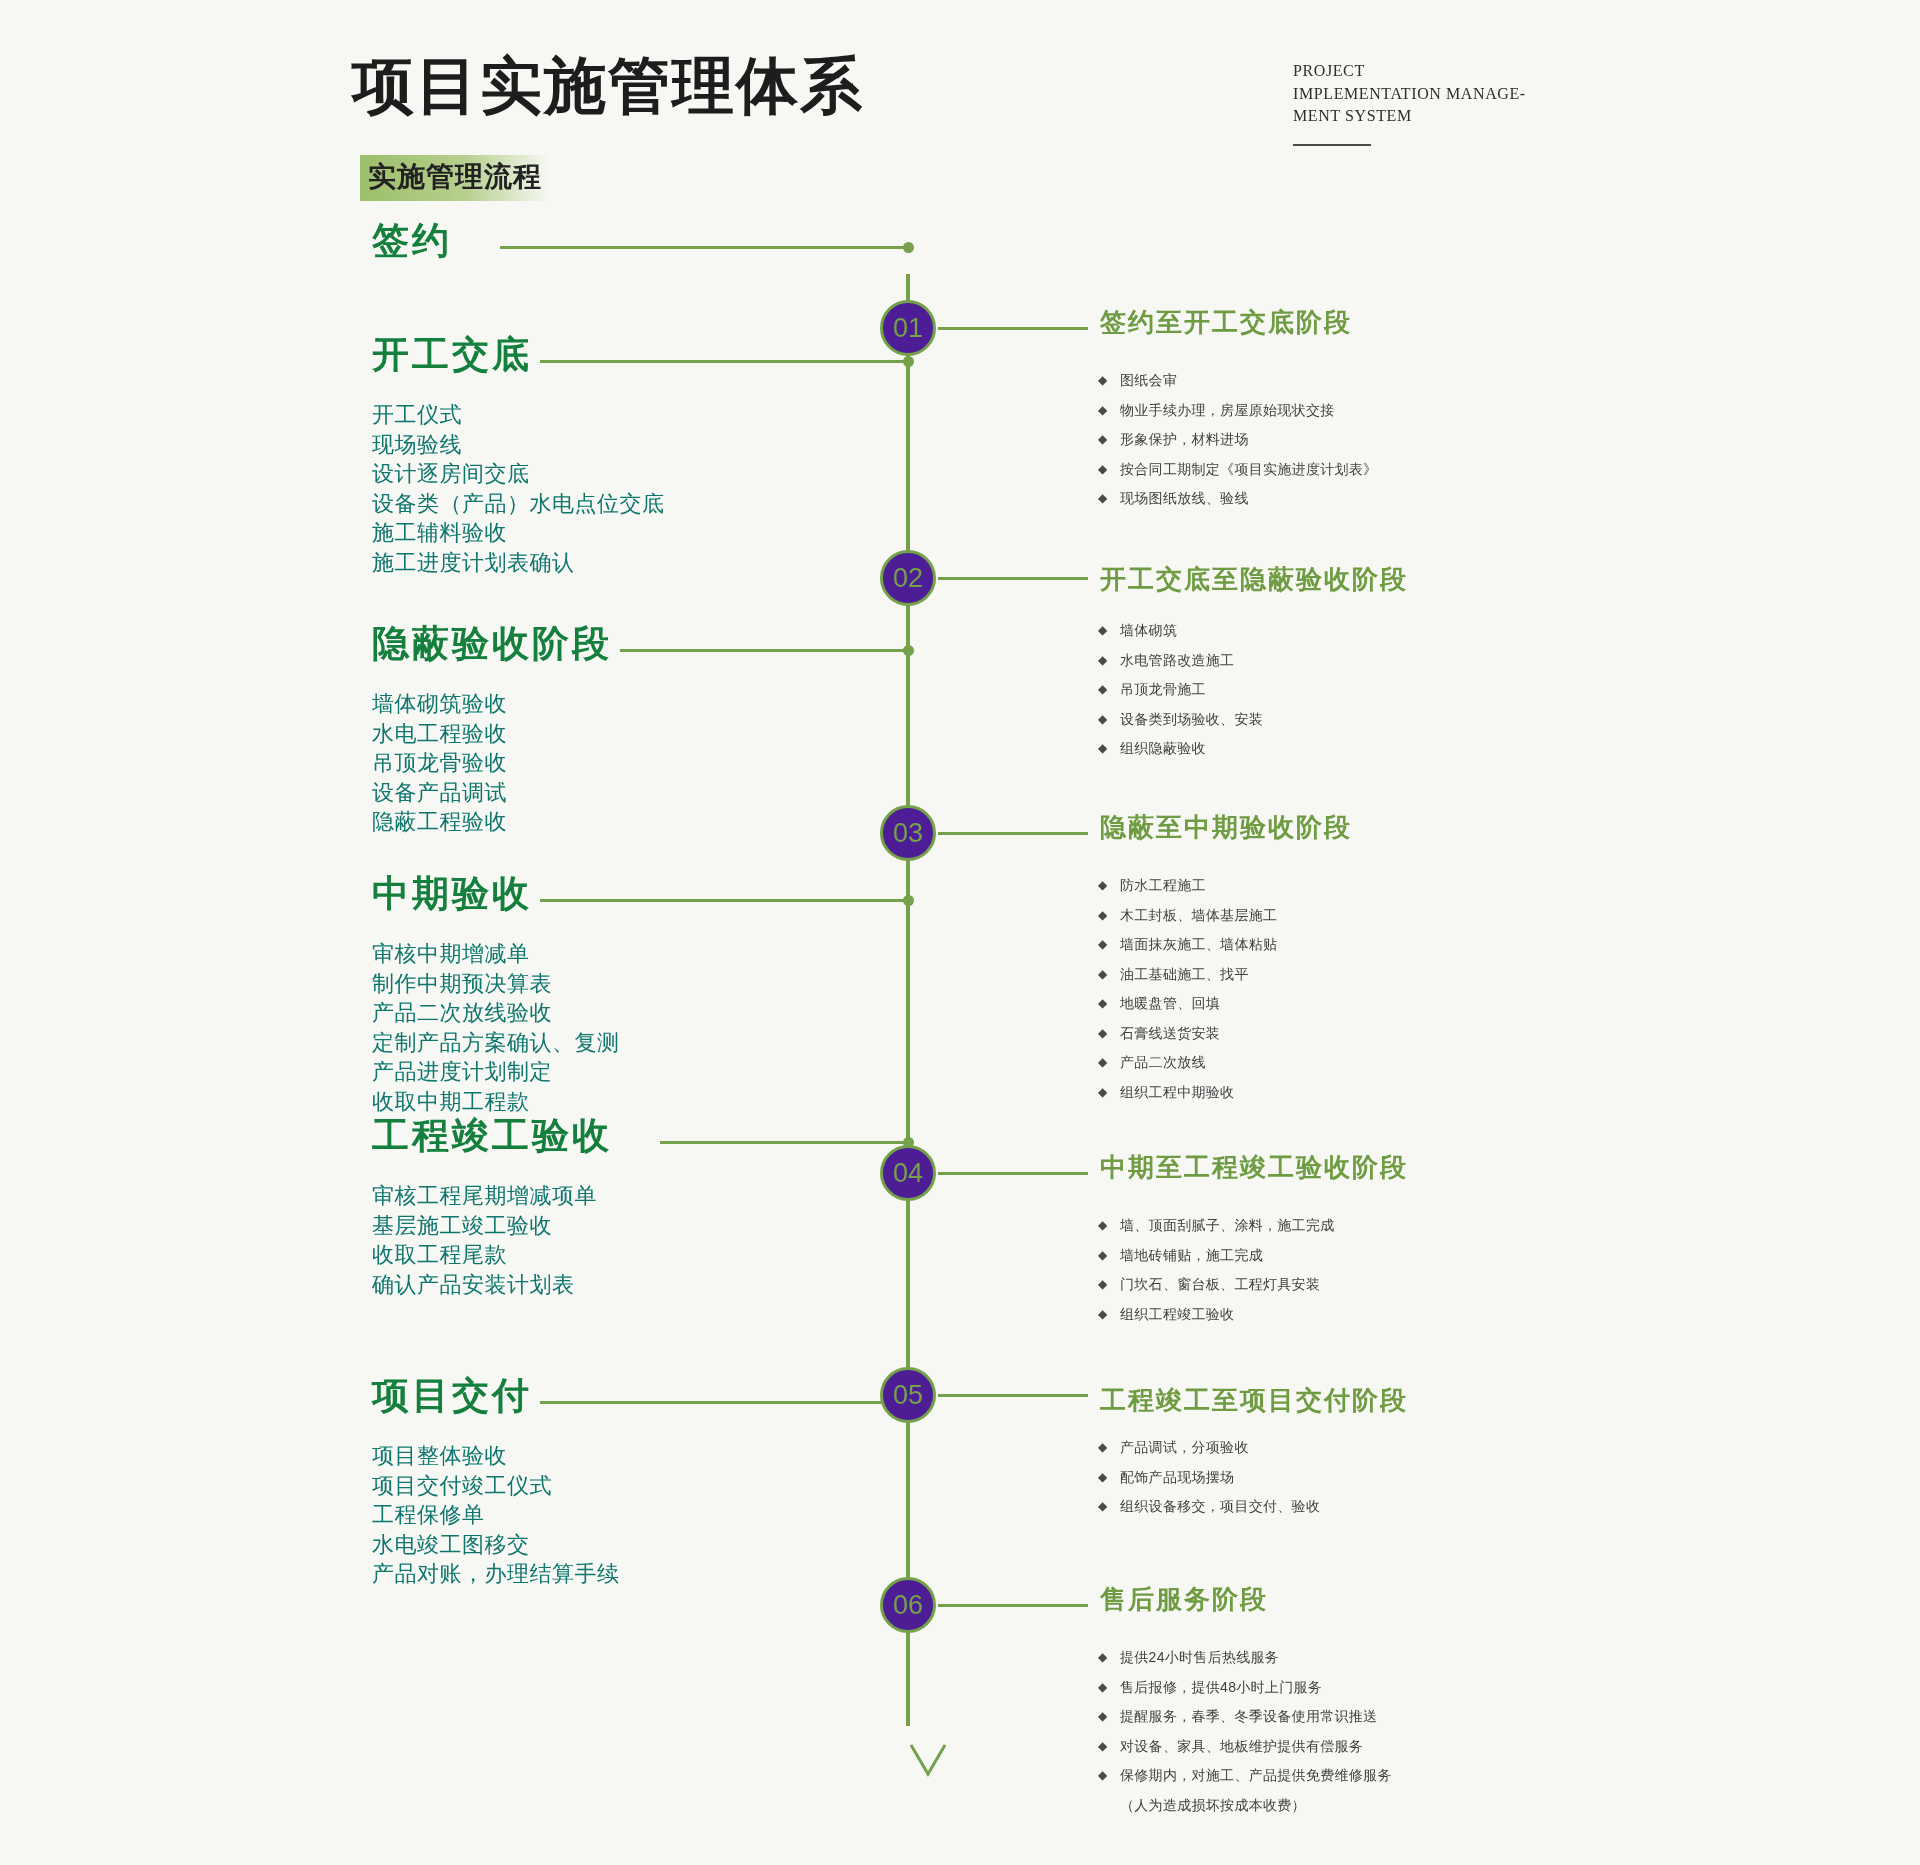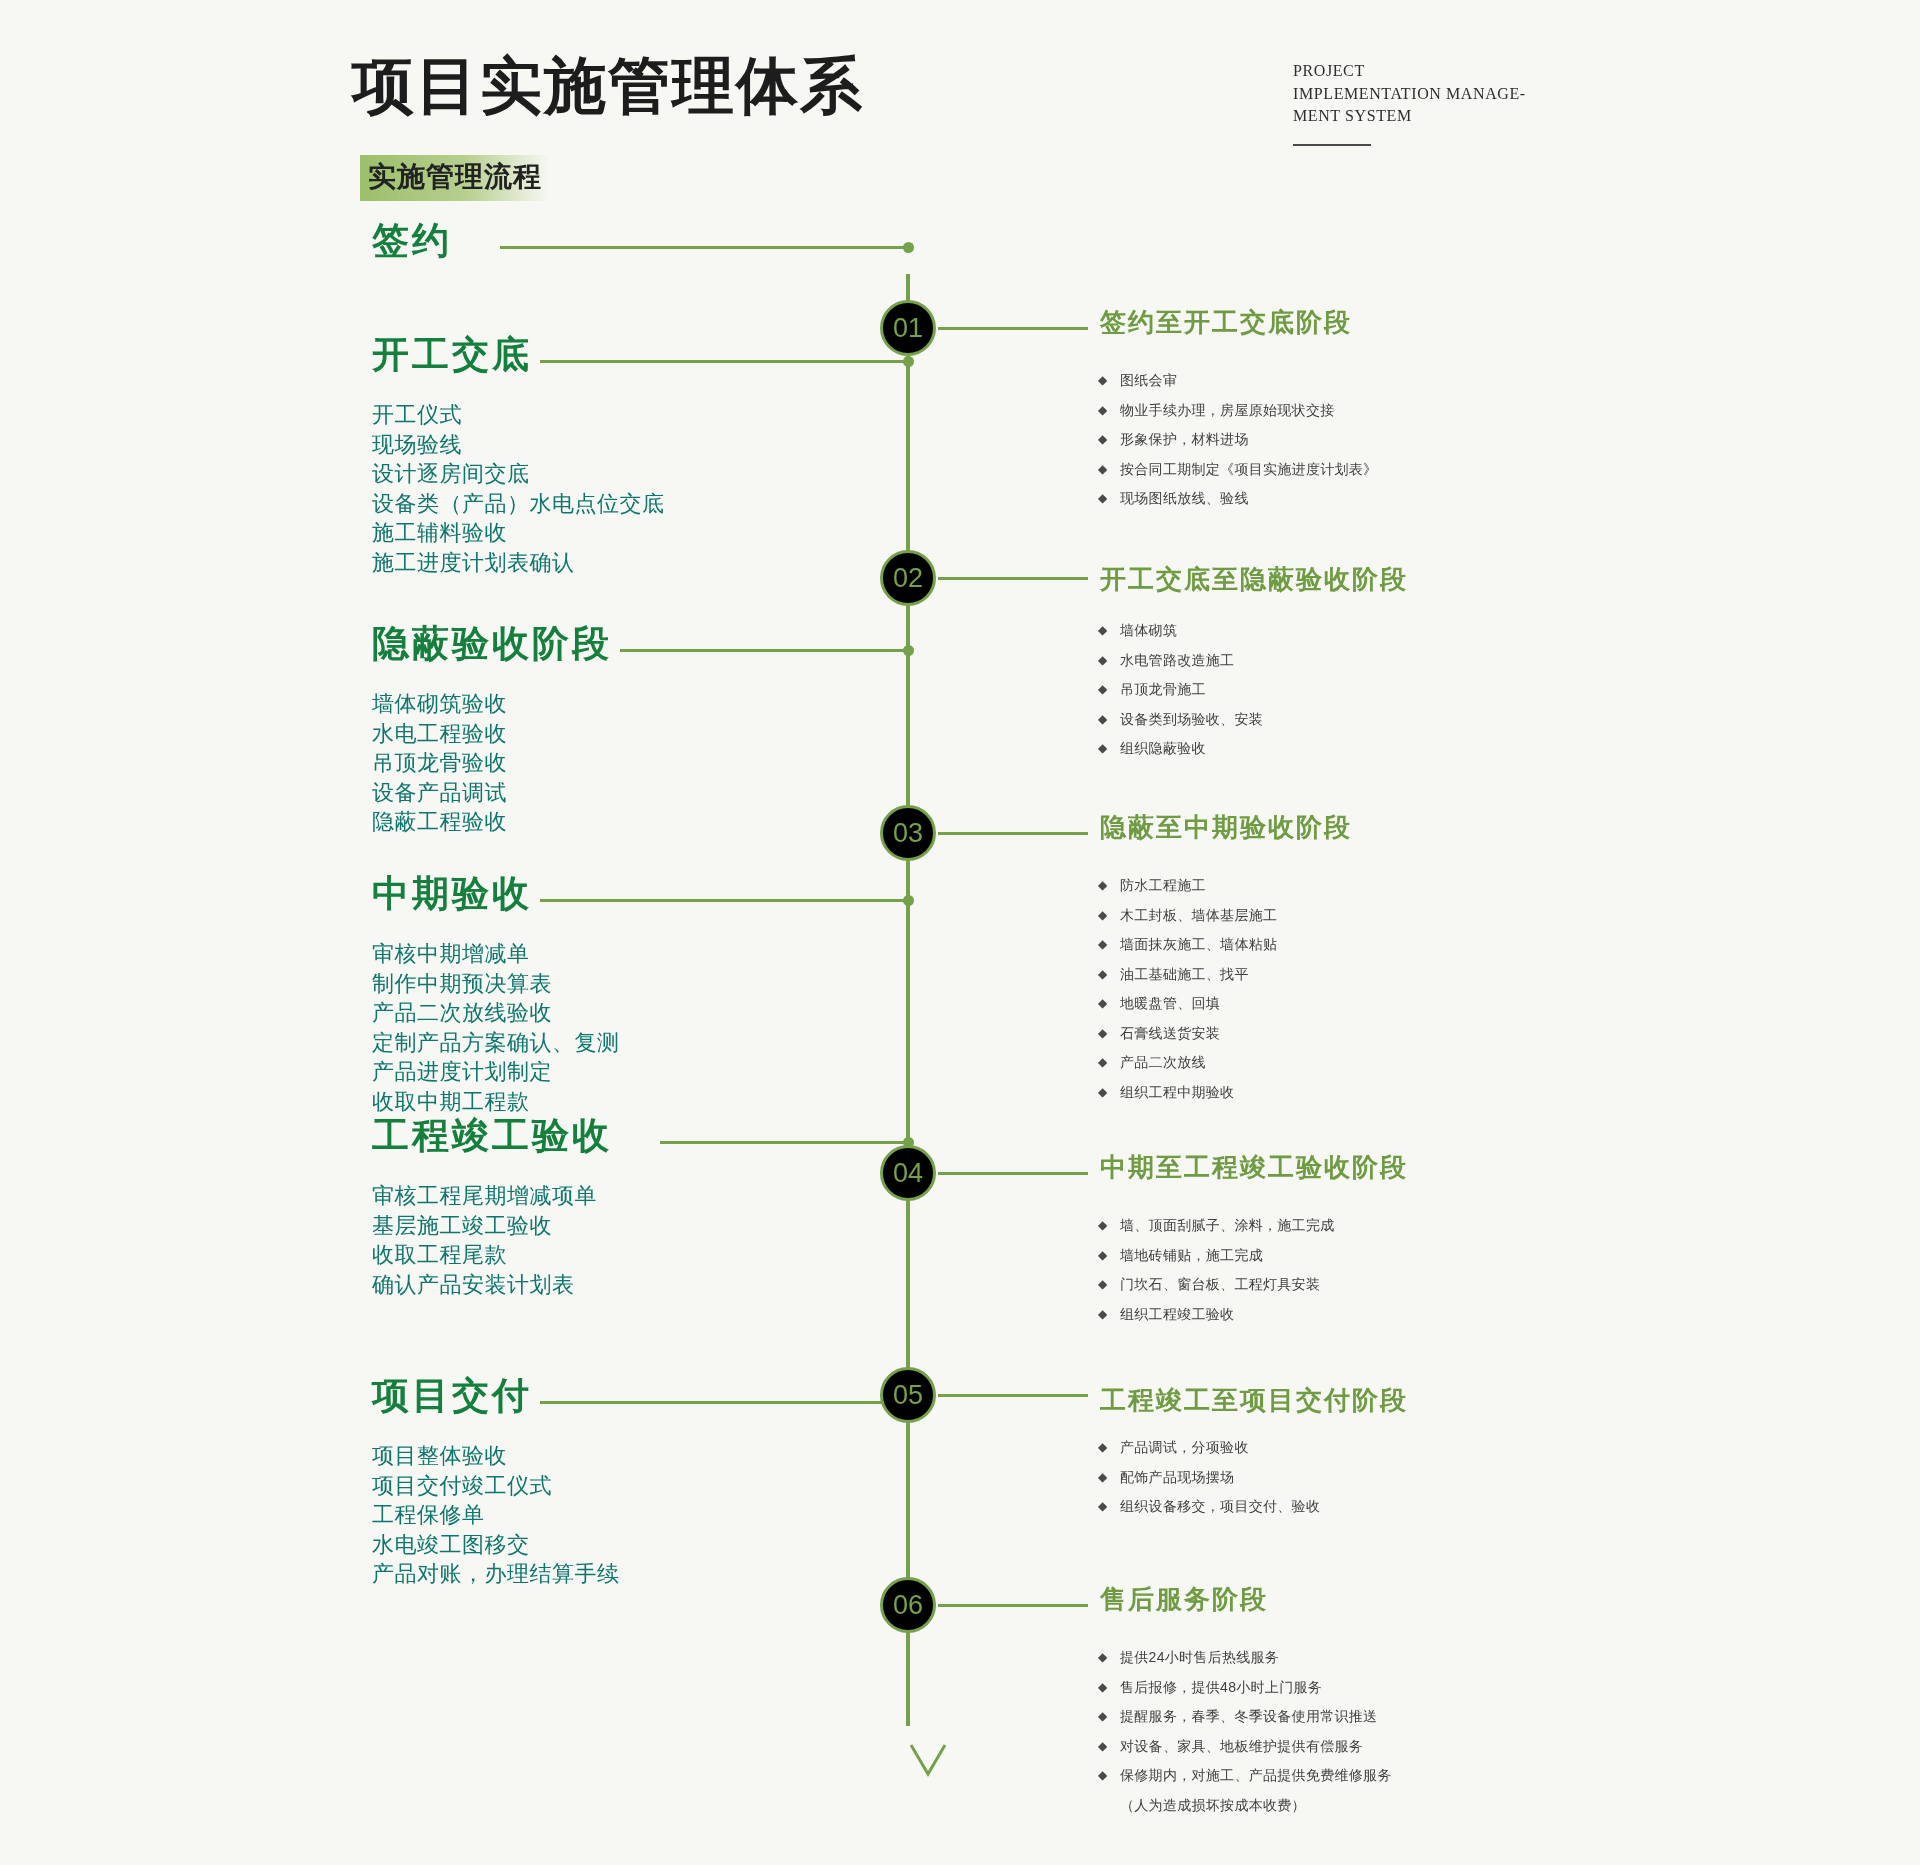--- a/index.html
+++ b/index.html
@@ -74,21 +74,21 @@
     font-size:22px;line-height:29.5px;color:#0f766e;letter-spacing:0.5px;
     white-space:nowrap;
   }
   .lstage-items div{white-space:nowrap;}
 
   
   .rnode{position:absolute;}
   .rnode-circle{
     position:absolute;left:880px;width:56px;height:56px;
     border:3px solid #74a14a;border-radius:50%;
-    box-sizing:border-box;background:#000000;
+    box-sizing:border-box;background:#4c1d95;
     color:#74a14a;font-size:27px;font-weight:400;
     display:flex;align-items:center;justify-content:center;
     letter-spacing:0px;
     font-family:"Liberation Sans","DejaVu Sans",sans-serif;
   }
   .rnode-line{
     position:absolute;left:938px;width:150px;height:3px;background:#74a14a;
   }
   .rnode-title{
     position:absolute;left:1100px;

